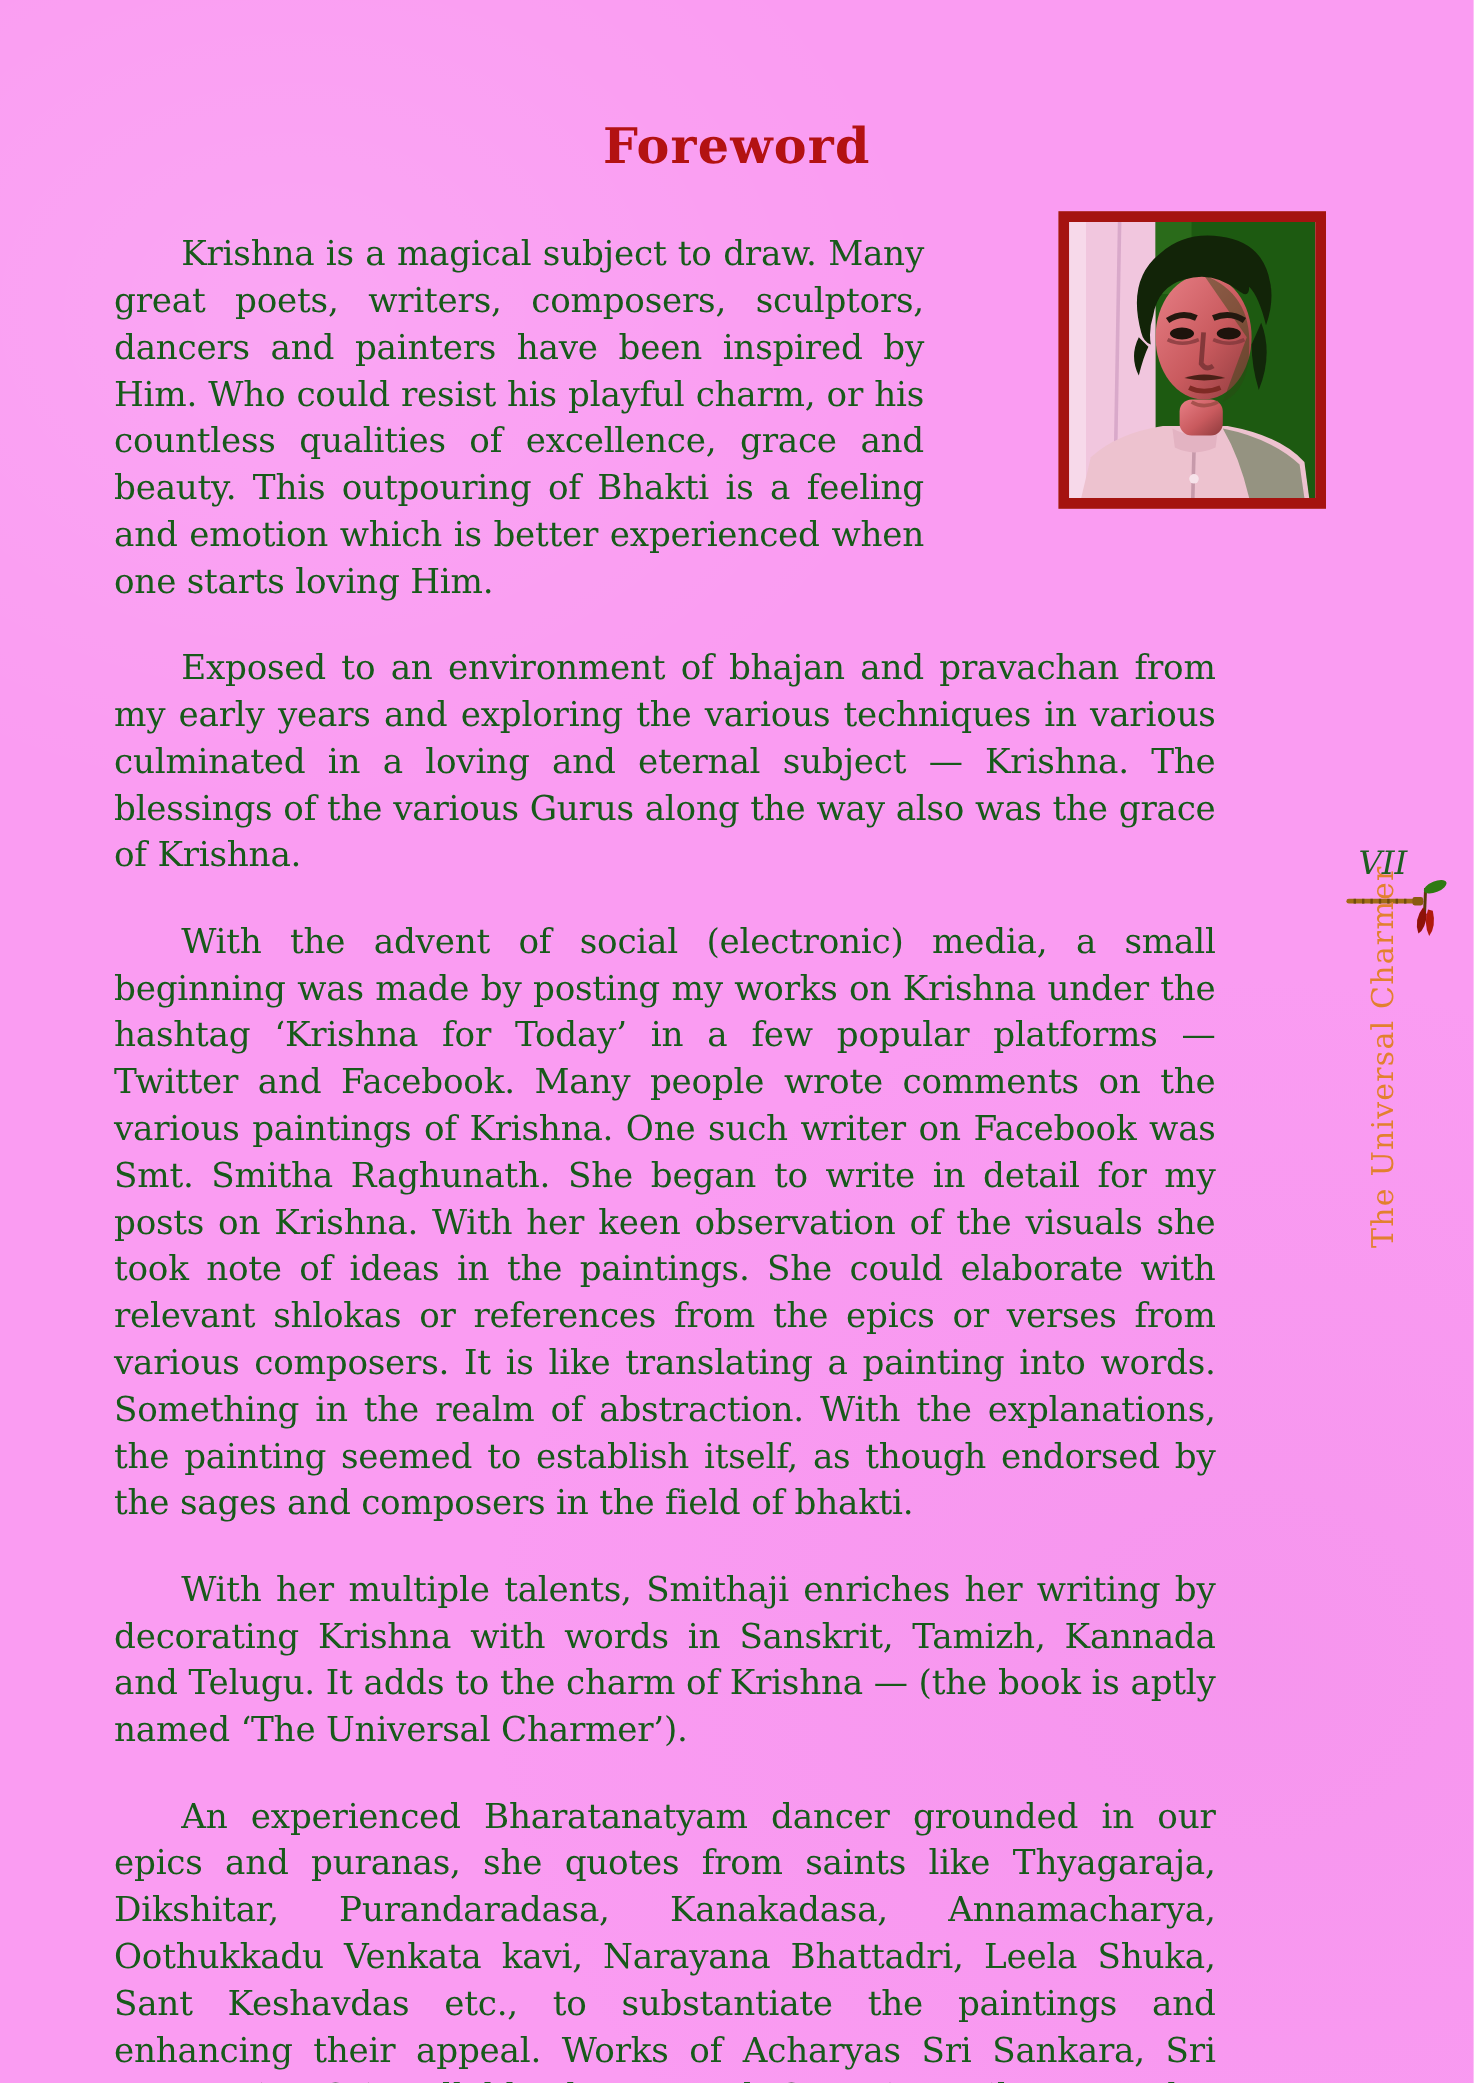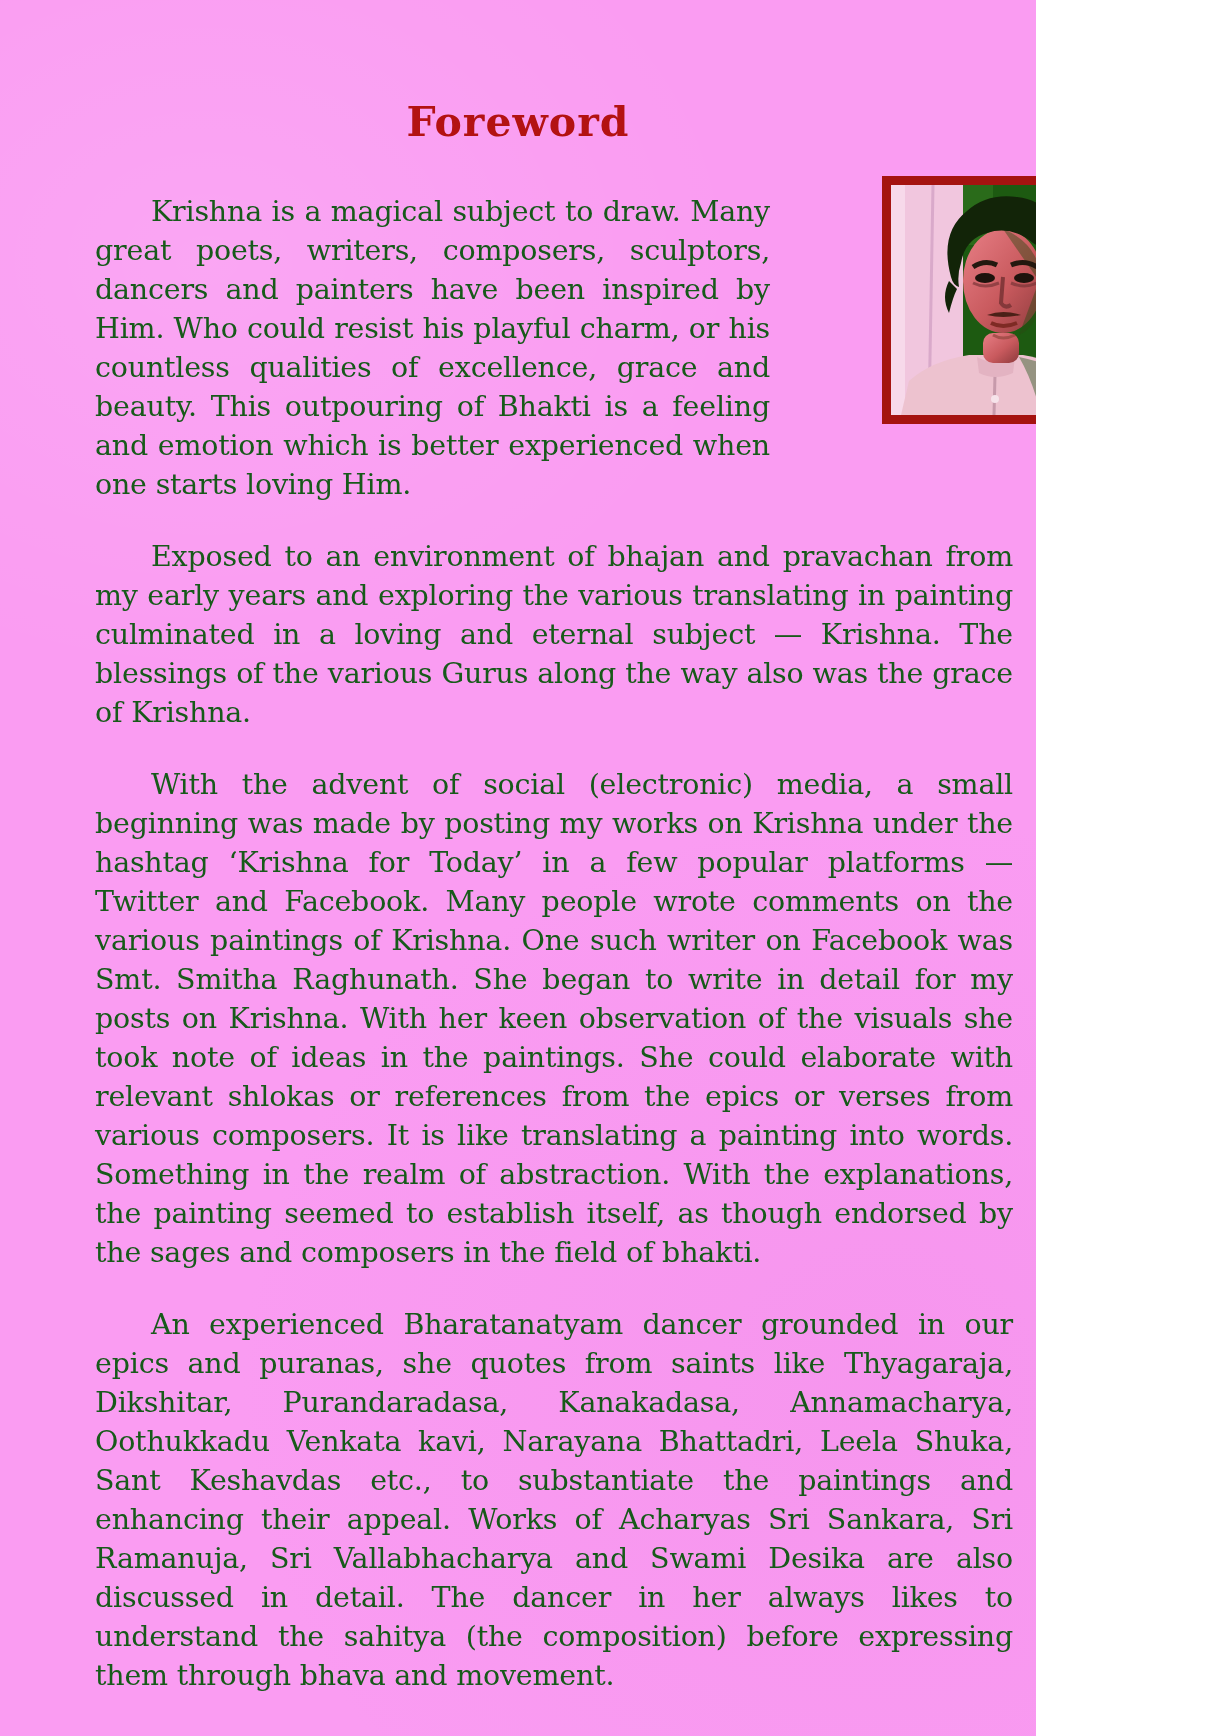--- a/index.html
+++ b/index.html
@@ -1,18 +1,18 @@
 <!DOCTYPE html>
 <html><head>
 <meta charset="utf-8">
 <style>
   html,body { margin:0; padding:0; }
   .page {
     position: relative;
-    width: 1036px;
+    width: 1228px;
     height: 1736px;
     overflow: hidden;
     background-color: #fa9cf2;
     background-image:
       radial-gradient(ellipse 900px 700px at 20% 15%, rgba(255,255,255,0.10), rgba(255,255,255,0) 60%),
       radial-gradient(ellipse 1000px 900px at 85% 80%, rgba(210,90,200,0.10), rgba(210,90,200,0) 65%);
     font-family: "DejaVu Serif", "Liberation Serif", serif;
   }
   .page-title {
     position: absolute;
@@ -116,22 +116,23 @@
 
         <path d="M112 92 L110 118 Q114 124 120 120" stroke="#84383a" stroke-width="4" fill="none"></path>
 
         <path d="M96 130 Q112 124 130 130 Q112 134 96 130 Z" fill="#4a2017"></path>
         <path d="M100 138 Q112 144 126 138" stroke="#7e2a24" stroke-width="4" fill="none"></path>
         <path d="M102 150 Q112 156 124 150" stroke="#9a4a44" stroke-width="3" fill="none" opacity="0.8"></path>
       </svg>
     </div>
 
     <p>Krishna is a magical subject to draw. Many great poets, writers, composers, sculptors, dancers and painters have been inspired by Him. Who could resist his playful charm, or his countless qualities of excellence, grace and beauty. This outpouring of Bhakti is a feeling and emotion which is better experienced when one starts loving Him.</p>
-    <p>Exposed to an environment of bhajan and pravachan from my early years and exploring the various translating in painting culminated in a loving and eternal subject — Krishna. The blessings of the various Gurus along the way also was the grace of Krishna.</p>
+    <p>Exposed to an environment of bhajan and pravachan from my early years and exploring the various techniques in various culminated in a loving and eternal subject — Krishna. The blessings of the various Gurus along the way also was the grace of Krishna.</p>
     <p>With the advent of social (electronic) media, a small beginning was made by posting my works on Krishna under the hashtag ‘Krishna for Today’ in a few popular platforms — Twitter and Facebook. Many people wrote comments on the various paintings of Krishna. One such writer on Facebook was Smt. Smitha Raghunath. She began to write in detail for my posts on Krishna. With her keen observation of the visuals she took note of ideas in the paintings. She could elaborate with relevant shlokas or references from the epics or verses from various composers. It is like translating a painting into words. Something in the realm of abstraction. With the explanations, the painting seemed to establish itself, as though endorsed by the sages and composers in the field of bhakti.</p>
+    <p>With her multiple talents, Smithaji enriches her writing by decorating Krishna with words in Sanskrit, Tamizh, Kannada and Telugu. It adds to the charm of Krishna — (the book is aptly named ‘The Universal Charmer’).</p>
     <p>An experienced Bharatanatyam dancer grounded in our epics and puranas, she quotes from saints like Thyagaraja, Dikshitar, Purandaradasa, Kanakadasa, Annamacharya, Oothukkadu Venkata kavi, Narayana Bhattadri, Leela Shuka, Sant Keshavdas etc., to substantiate the paintings and enhancing their appeal. Works of Acharyas Sri Sankara, Sri Ramanuja, Sri Vallabhacharya and Swami Desika are also discussed in detail. The dancer in her always likes to understand the sahitya (the composition) before expressing them through bhava and movement.</p>
   </div>
 
   <div class="page-number">VII</div>
 
   <svg class="flute" width="92" height="52" viewBox="0 0 92 52">
 
     <rect x="2" y="17" width="64" height="4" rx="2" fill="#a06c14"></rect>
     <g fill="#6e4a0c">
       <rect x="8" y="17" width="2" height="4"></rect>

